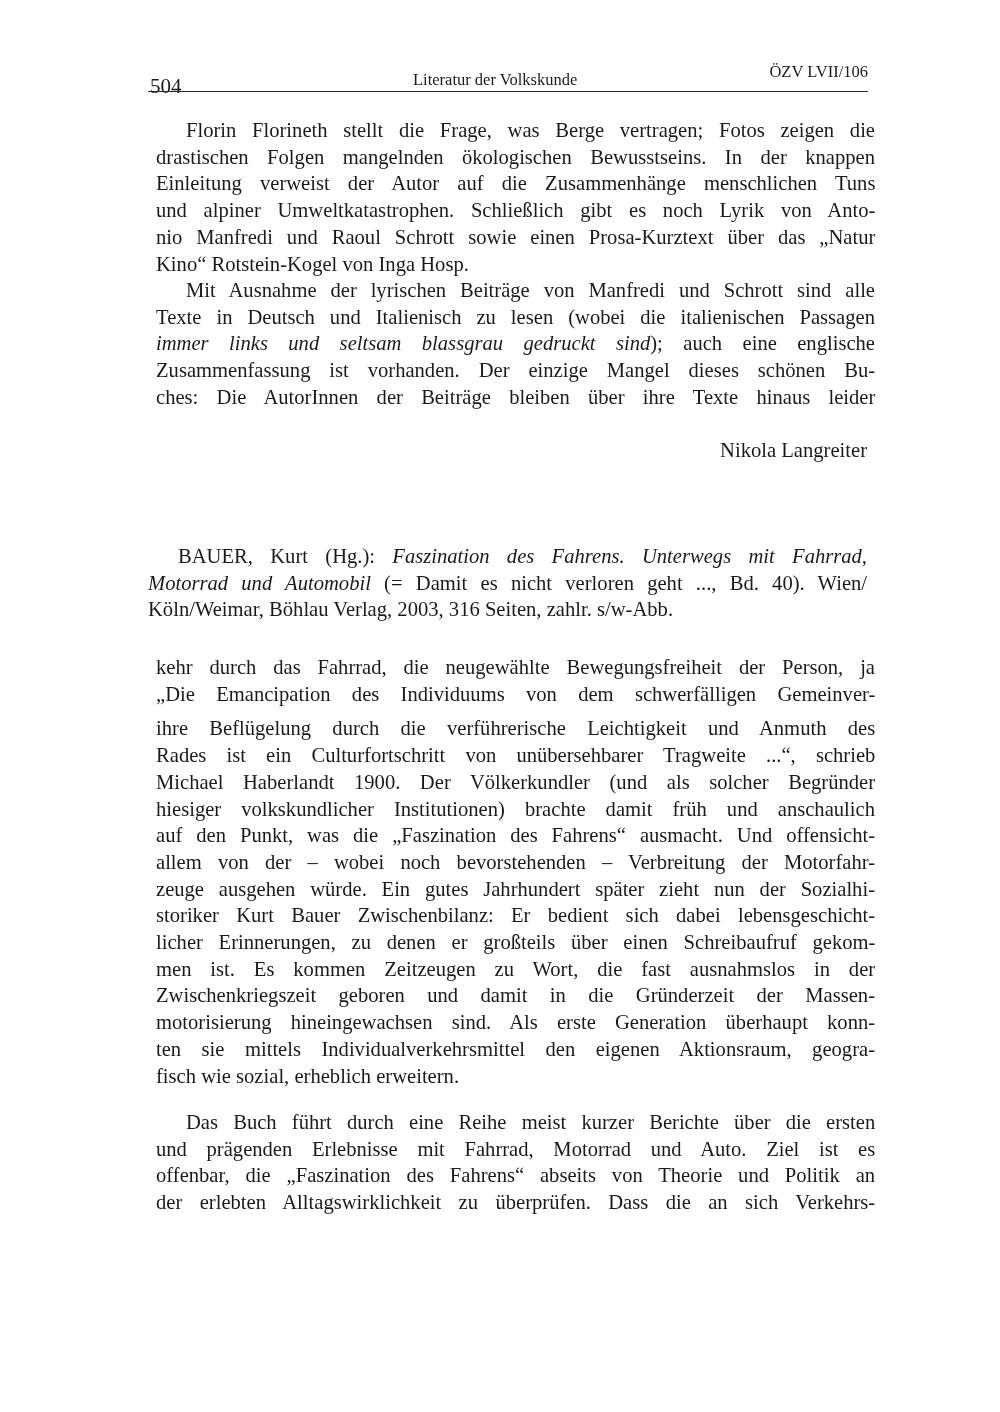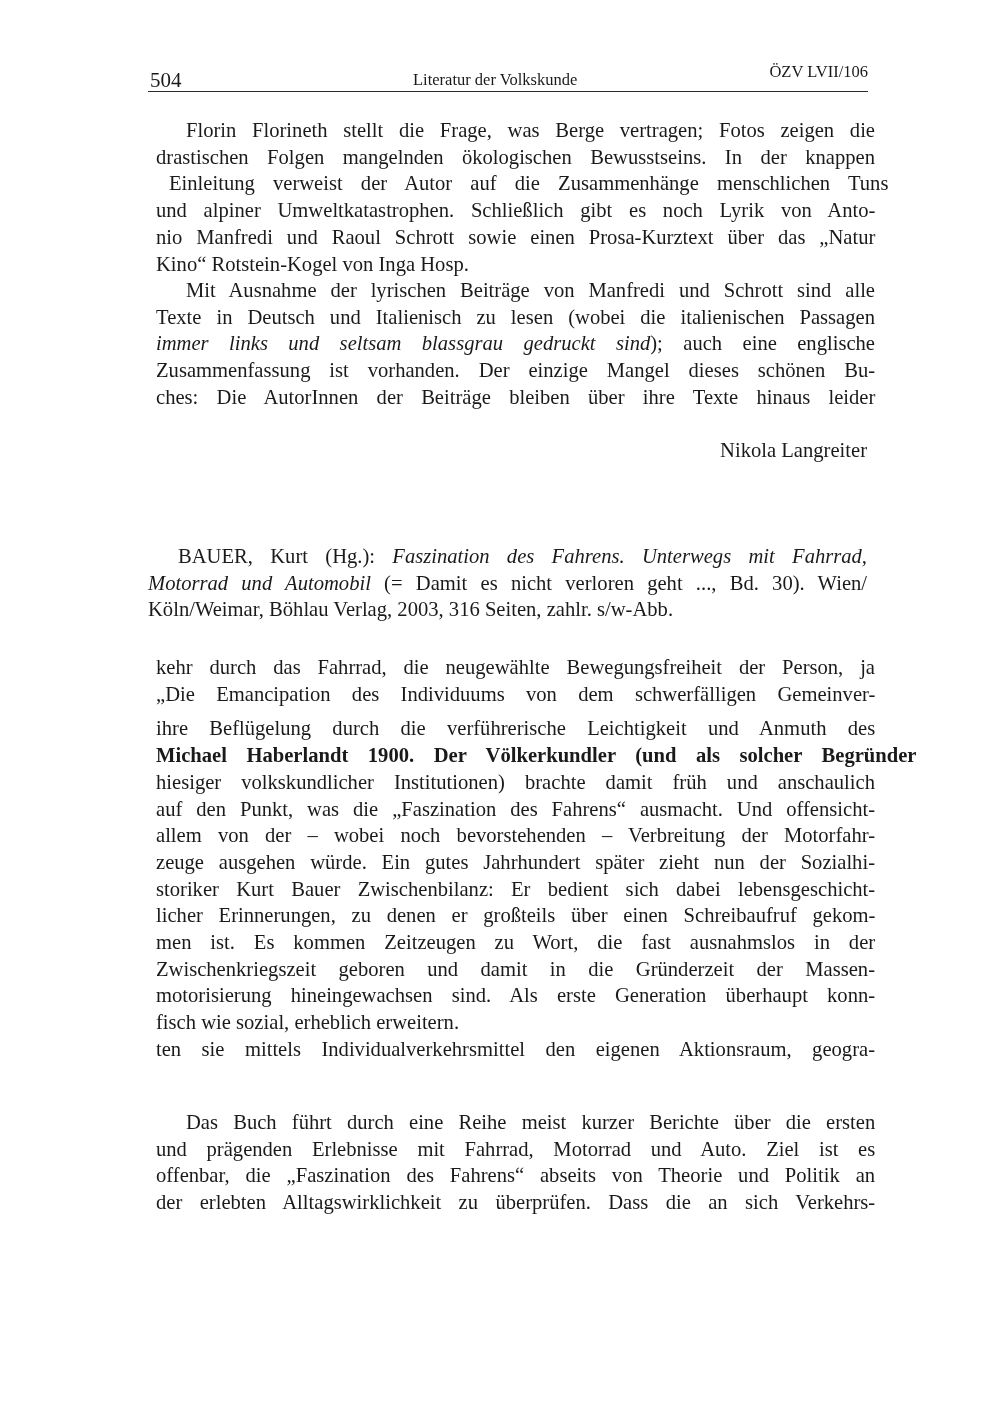--- a/index.html
+++ b/index.html
@@ -18,21 +18,21 @@
     .header {
       position: absolute;
       left: 148px;
       top: 58px;
       width: 720px;
       height: 28px;
     }
     .header .pagenum {
       position: absolute;
       left: 2px;
-      top: 10px;
+      top: 16px;
       font-size: 21px;
     }
     .header .running {
       position: absolute;
       left: 265px;
       top: 12px;
       font-size: 16.5px;
     }
     .header .journal {
       position: absolute;
@@ -93,58 +93,59 @@
 <div class="header">
   <span class="pagenum">504</span>
   <span class="running">Literatur der Volkskunde</span>
   <span class="journal">ÖZV LVII/106</span>
 </div>
 <div class="rule"></div>
 
 <div class="text-block" style="top:117px;">
   <span class="line" style="padding-left: 30px; display: block; white-space: nowrap; word-spacing: 10.5px;">Florin Florineth stellt die Frage, was Berge vertragen; Fotos zeigen die</span>
   <span class="line" style="display: block; white-space: nowrap; word-spacing: 13.2857px;">drastischen Folgen mangelnden ökologischen Bewusstseins. In der knappen</span>
-  <span class="line" style="display: block; white-space: nowrap; word-spacing: 13px; margin-left: 13px;">Einleitung verweist der Autor auf die Zusammenhänge menschlichen Tuns</span>
+  <span class="line" style="display: block; white-space: nowrap; word-spacing: 13px;">Einleitung verweist der Autor auf die Zusammenhänge menschlichen Tuns</span>
   <span class="line" style="display: block; white-space: nowrap; word-spacing: 11.5556px;">und alpiner Umweltkatastrophen. Schließlich gibt es noch Lyrik von Anto-</span>
   <span class="line" style="display: block; white-space: nowrap; word-spacing: 8.8px;">nio Manfredi und Raoul Schrott sowie einen Prosa-Kurztext über das „Natur</span>
   <span class="line last">Kino“ Rotstein-Kogel von Inga Hosp.</span>
 </div>
 
 <div class="text-block" style="top:277px;">
   <span class="line" style="padding-left: 30px; display: block; white-space: nowrap; word-spacing: 8.7px;">Mit Ausnahme der lyrischen Beiträge von Manfredi und Schrott sind alle</span>
   <span class="line" style="display: block; white-space: nowrap; word-spacing: 9.8px;">Texte in Deutsch und Italienisch zu lesen (wobei die italienischen Passagen</span>
   <span class="line" style="display: block; white-space: nowrap; word-spacing: 15.2222px;"><em>immer links und seltsam blassgrau gedruckt sind</em><span>); auch eine englische</span></span>
   <span class="line" style="display: block; white-space: nowrap; word-spacing: 13.75px;">Zusammenfassung ist vorhanden. Der einzige Mangel dieses schönen Bu-</span>
   <span class="line" style="display: block; white-space: nowrap; word-spacing: 13.1px;">ches: Die AutorInnen der Beiträge bleiben über ihre Texte hinaus leider</span>
 </div>
 
 <div class="signature">Nikola Langreiter</div>
 
 <div class="citation">
   <span class="line" style="padding-left: 30px; display: block; white-space: nowrap; word-spacing: 12.125px;"><span>BAUER, Kurt (Hg.): </span><i>Faszination des Fahrens. Unterwegs mit Fahrrad,</i></span>
-  <span class="line" style="display: block; white-space: nowrap; word-spacing: 8.08333px;"><i>Motorrad und Automobil</i><span> (= Damit es nicht verloren geht ..., Bd. 30). Wien/</span></span>
+  <span class="line" style="display: block; white-space: nowrap; word-spacing: 8.08333px;"><i>Motorrad und Automobil</i><span> (= Damit es nicht verloren geht ..., Bd. 40). Wien/</span></span>
   <span class="line last">Köln/Weimar, Böhlau Verlag, 2003, 316 Seiten, zahlr. s/w-Abb.</span>
 </div>
 
 <div class="text-block" style="top:654px;">
   <span class="line" style="display: block; white-space: nowrap; word-spacing: 11.6667px;">kehr durch das Fahrrad, die neugewählte Bewegungsfreiheit der Person, ja</span>
   <span class="line" style="display: block; white-space: nowrap; word-spacing: 16.1429px;">„Die Emancipation des Individuums von dem schwerfälligen Gemeinver-</span>
   <span class="line" style="display: block; white-space: nowrap; word-spacing: 16.125px; margin-top: 8px;">ihre Beflügelung durch die verführerische Leichtigkeit und Anmuth des</span>
-  <span class="line" style="display: block; white-space: nowrap; word-spacing: 14.375px; font-weight: bold;">Michael Haberlandt 1900. Der Völkerkundler (und als solcher Begründer</span>
+  <span class="line" style="display: block; white-space: nowrap; word-spacing: 15px;">Rades ist ein Culturfortschritt von unübersehbarer Tragweite ...“, schrieb</span>
+  <span class="line" style="display: block; white-space: nowrap; word-spacing: 14.375px;">Michael Haberlandt 1900. Der Völkerkundler (und als solcher Begründer</span>
   <span class="line" style="display: block; white-space: nowrap; word-spacing: 14.8571px;">hiesiger volkskundlicher Institutionen) brachte damit früh und anschaulich</span>
   <span class="line" style="display: block; white-space: nowrap; word-spacing: 8.8px;">auf den Punkt, was die „Faszination des Fahrens“ ausmacht. Und offensicht-</span>
   <span class="line" style="display: block; white-space: nowrap; word-spacing: 10.2px;">allem von der – wobei noch bevorstehenden – Verbreitung der Motorfahr-</span>
   <span class="line" style="display: block; white-space: nowrap; word-spacing: 9.6px;">zeuge ausgehen würde. Ein gutes Jahrhundert später zieht nun der Sozialhi-</span>
   <span class="line" style="display: block; white-space: nowrap; word-spacing: 12.125px;">storiker Kurt Bauer Zwischenbilanz: Er bedient sich dabei lebensgeschicht-</span>
   <span class="line" style="display: block; white-space: nowrap; word-spacing: 10.5556px;">licher Erinnerungen, zu denen er großteils über einen Schreibaufruf gekom-</span>
   <span class="line" style="display: block; white-space: nowrap; word-spacing: 13.7273px;">men ist. Es kommen Zeitzeugen zu Wort, die fast ausnahmslos in der</span>
   <span class="line" style="display: block; white-space: nowrap; word-spacing: 17.25px;">Zwischenkriegszeit geboren und damit in die Gründerzeit der Massen-</span>
   <span class="line" style="display: block; white-space: nowrap; word-spacing: 14px;">motorisierung hineingewachsen sind. Als erste Generation überhaupt konn-</span>
+  <span class="line" style="display: block; white-space: nowrap; word-spacing: 15.2857px;">ten sie mittels Individualverkehrsmittel den eigenen Aktionsraum, geogra-</span>
   <span class="line last">fisch wie sozial, erheblich erweitern.</span>
-  <span class="line" style="display: block; white-space: nowrap; word-spacing: 15.2857px;">ten sie mittels Individualverkehrsmittel den eigenen Aktionsraum, geogra-</span>
 </div>
 
 <div class="text-block" style="top:1109px;">
   <span class="line" style="padding-left: 30px; display: block; white-space: nowrap; word-spacing: 10px;">Das Buch führt durch eine Reihe meist kurzer Berichte über die ersten</span>
   <span class="line" style="display: block; white-space: nowrap; word-spacing: 14.5px;">und prägenden Erlebnisse mit Fahrrad, Motorrad und Auto. Ziel ist es</span>
   <span class="line" style="display: block; white-space: nowrap; word-spacing: 10.7px;">offenbar, die „Faszination des Fahrens“ abseits von Theorie und Politik an</span>
   <span class="line" style="display: block; white-space: nowrap; word-spacing: 12.2222px;">der erlebten Alltagswirklichkeit zu überprüfen. Dass die an sich Verkehrs-</span>
 </div>
 
 </body></html>

